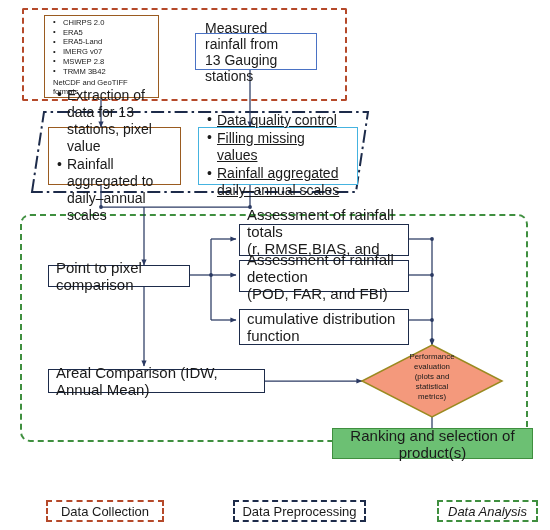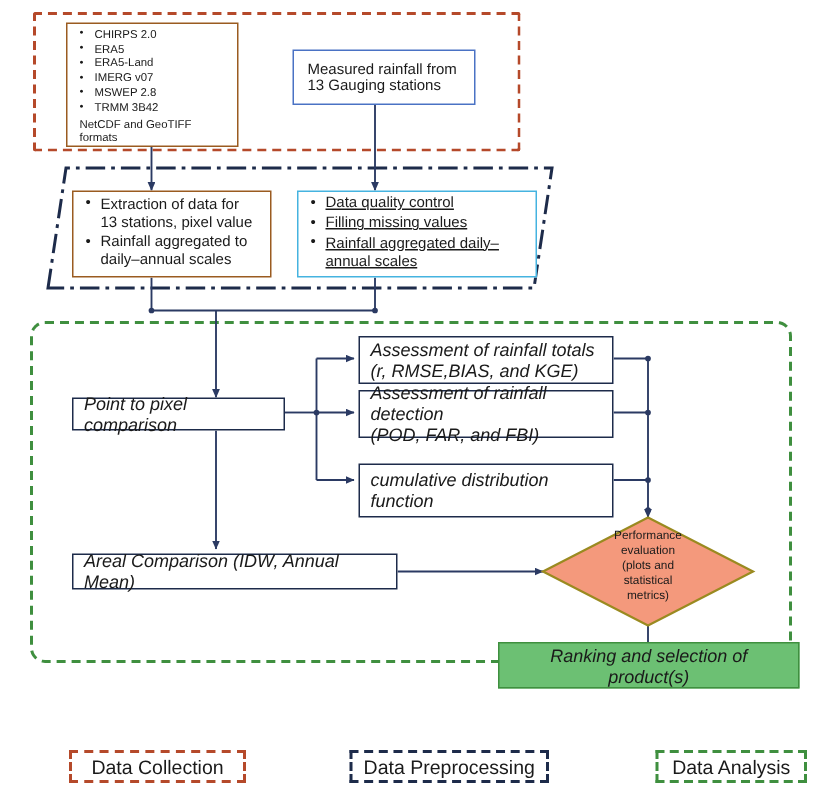--- a/index.html
+++ b/index.html
@@ -26,22 +26,22 @@
   .box-dark{border:1.7px solid #1d2b4a;padding:4px 7px;}
   .box-green{border:1.6px solid #3f8f3f;background:#6cc073;padding:6px 8px;
              text-align:center;align-items:center;}
 
   ul.bul{list-style:none;margin:0;padding:0;}
   ul.bul li{position:relative;padding-left:10px;margin:0 0 1px 0;line-height:1.22;}
   ul.bul li:before{content:"•";position:absolute;left:0;top:-0.5px;}
   ul.bul.tight li{margin-bottom:0.5px;}
 
   .fs-small{font-size:7.6px;}
-  .fs-base{font-size:12px;font-style:italic;}
-  .fs-mid{font-size:10px;}
+  .fs-base{font-size:15px;}
+  .fs-mid{font-size:14px;}
 
   .note{font-size:7.6px;margin-top:2px;}
 
   
   .dia-label{position:absolute;text-align:center;line-height:1.26;
              color:#1a1a1a;font-size:7.9px;}
 
   
   .legend-item{position:absolute;box-sizing:border-box;
                display:flex;align-items:center;justify-content:center;
@@ -174,17 +174,17 @@
   <div class="node box-green" style="left:332px;top:428px;width:201px;height:31px;">
     <span class="txt fs-base">Ranking and selection of product(s)</span>
   </div>
 
   <div class="legend-item lg-collect" style="left:46px;top:500px;width:118px;height:22px;">
     <span>Data Collection</span>
   </div>
   <div class="legend-item lg-prep" style="left:233px;top:500px;width:133px;height:22px;">
     <span>Data Preprocessing</span>
   </div>
-  <div class="legend-item lg-analysis" style="left:437px;top:500px;width:101px;height:22px;">
+  <div class="legend-item lg-analysis" style="left:437px;top:500px;width:101px;height:22px;font-style:italic;">
     <span>Data Analysis</span>
   </div>
 
 </div>
 
 </body></html>

